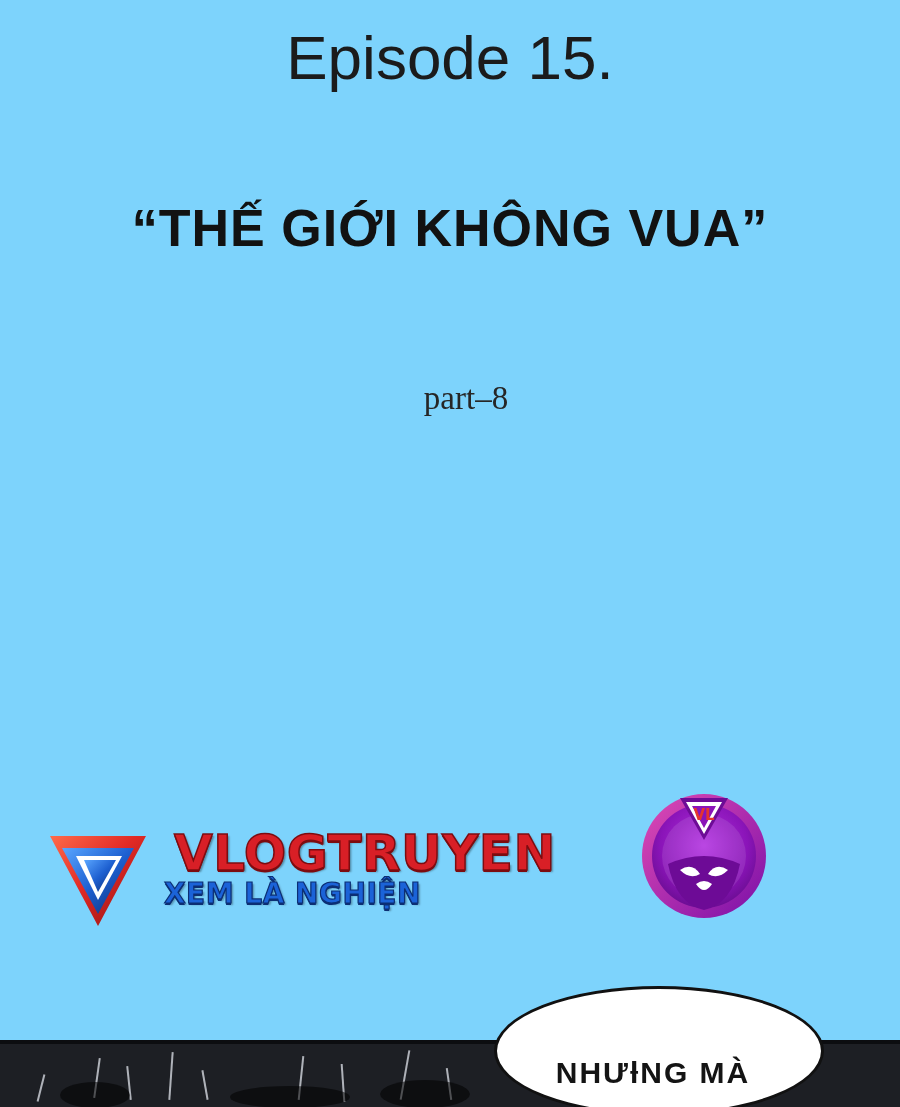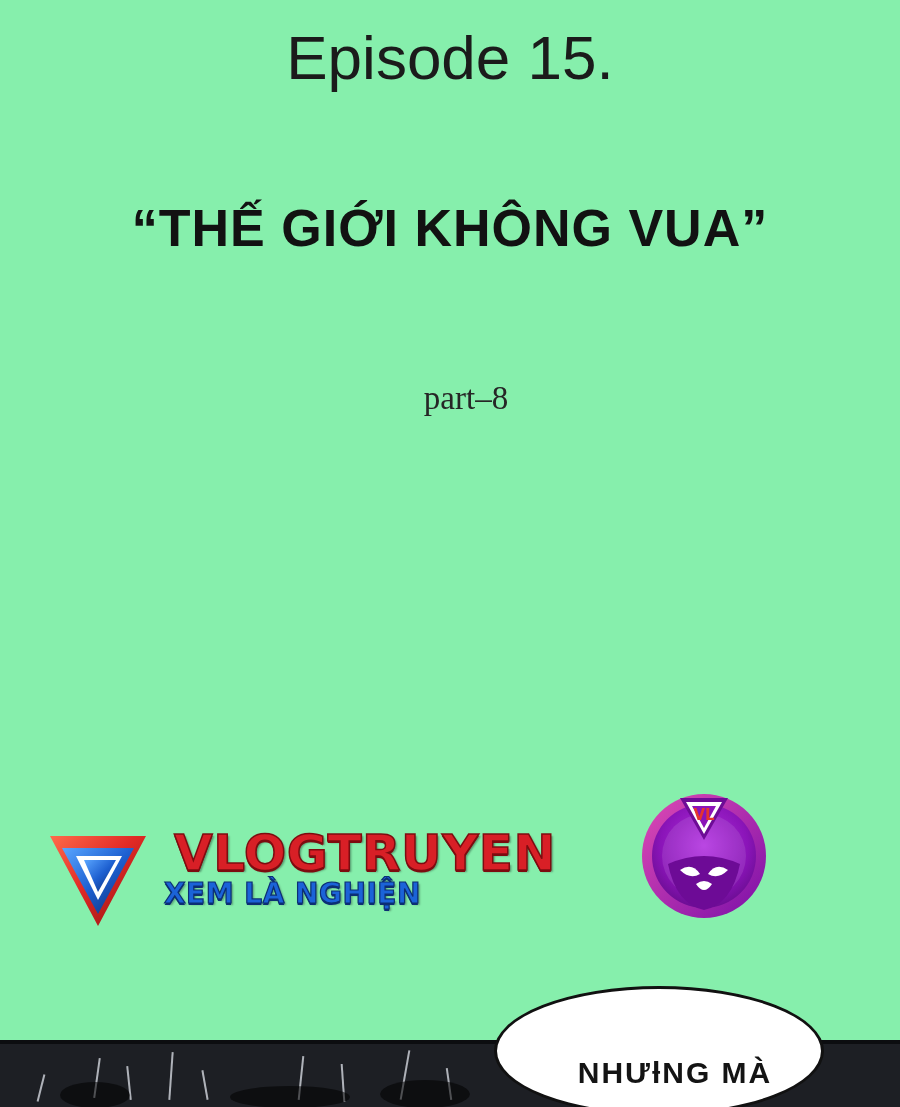--- a/index.html
+++ b/index.html
@@ -10,21 +10,21 @@
   body {
     width: 900px;
     height: 1107px;
     font-family: "Liberation Sans", sans-serif;
     overflow: hidden;
   }
   #page {
     position: relative;
     width: 900px;
     height: 1107px;
-    background: #86efac;
+    background: #7dd3fc;
     overflow: hidden;
   }
 
   
   .episode-title {
     position: absolute;
     top: 22px;
     left: 0;
     width: 900px;
     text-align: center;
@@ -167,21 +167,21 @@
     top: 986px;
     width: 330px;
     height: 130px;
     background: #ffffff;
     border: 3px solid #111111;
     border-radius: 50% / 50%;
     box-sizing: border-box;
   }
   .speech-text {
     position: absolute;
-    left: 510px;
+    left: 488px;
     top: 1056px;
     width: 330px;
     text-align: center;
     font-family: "Liberation Sans", sans-serif;
     font-size: 30px;
     font-weight: 700;
     letter-spacing: 2px;
     color: #141414;
   }
 </style>

